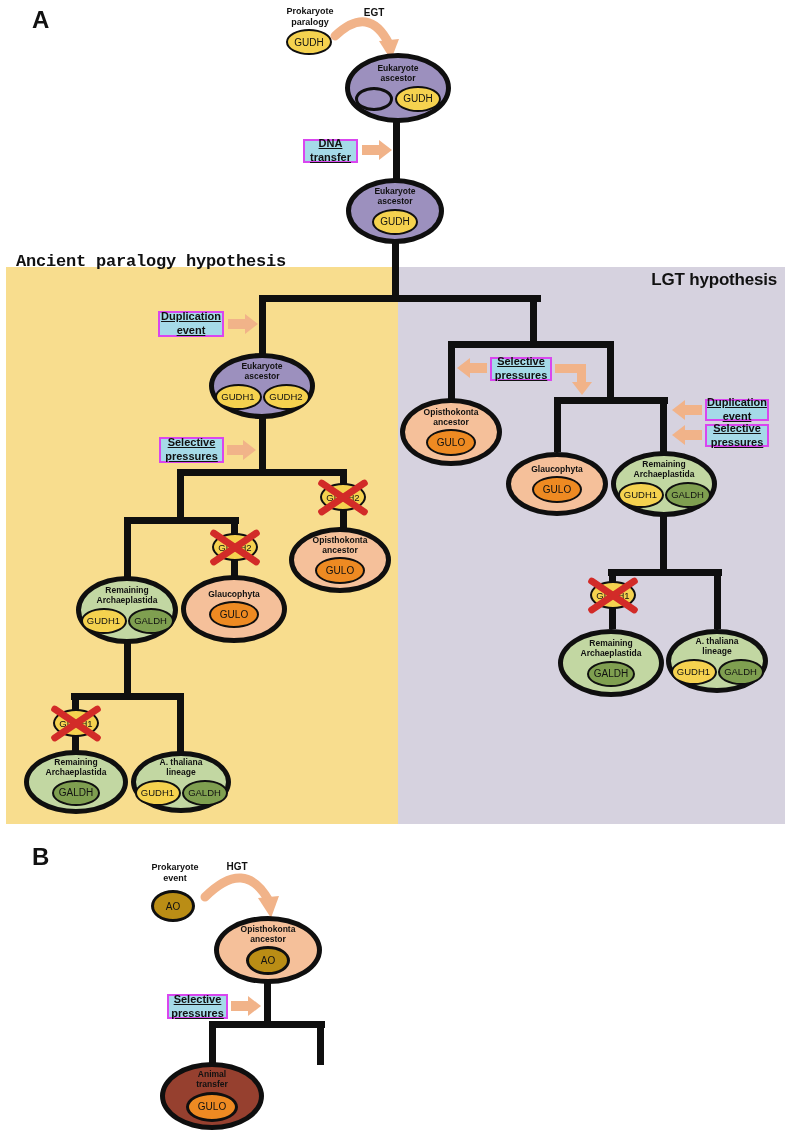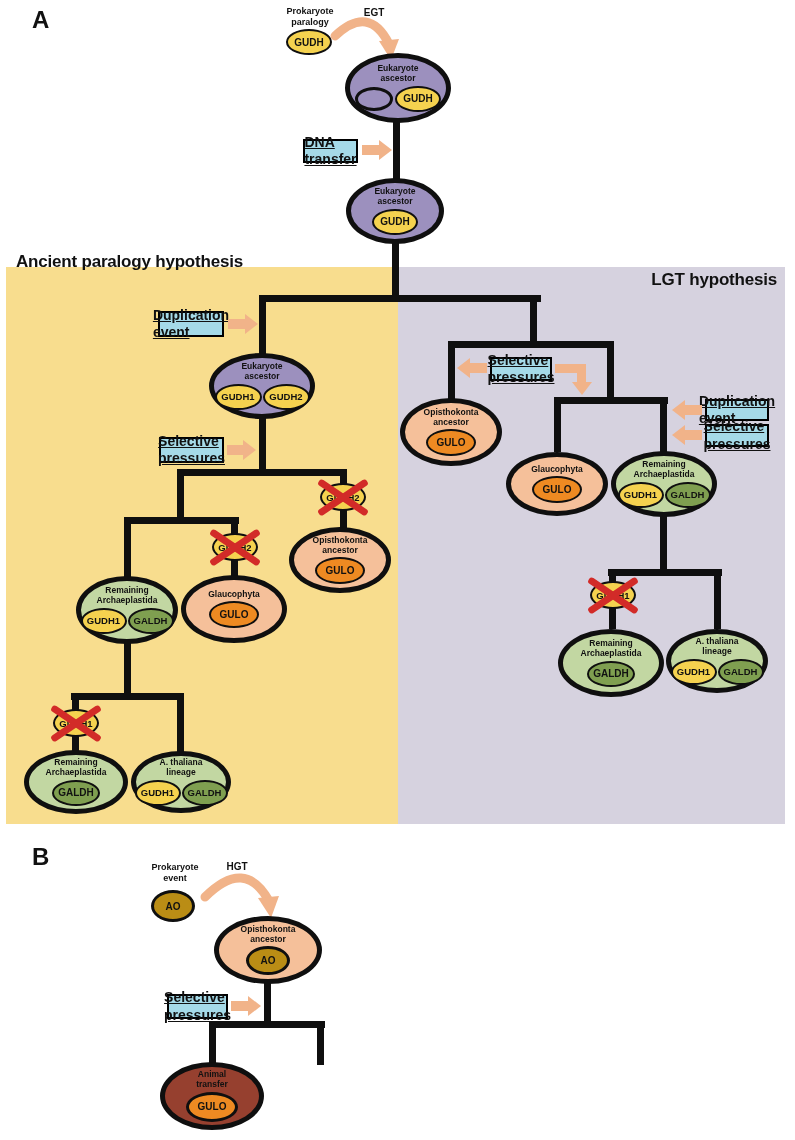--- a/index.html
+++ b/index.html
@@ -28,30 +28,30 @@
   .plabel{position:absolute;font-weight:bold;font-size:24px;}
   .freetxt{position:absolute;font-weight:bold;font-size:9px;text-align:center;line-height:1.2;}
   .node{position:absolute;border:5px solid var(--line);border-radius:50%;
         display:flex;flex-direction:column;align-items:center;justify-content:center;
         text-align:center;box-sizing:border-box;}
   .node .ttl{font-weight:bold;font-size:8.5px;line-height:1.15;}
   .node .ttl .blk{display:block;}
   .it{}
   .chips{display:flex;gap:2px;align-items:center;margin-top:2px;}
   .chip{border:2.5px solid var(--line);border-radius:50%;display:flex;align-items:center;
-        justify-content:center;font-weight:bold;font-size:10px;box-sizing:border-box;
+        justify-content:center;font-weight:normal;font-size:10px;box-sizing:border-box;
         width:48px;height:26px;flex:none;}
   .chip.yellow{background:var(--yellowgene);}
   .chip.orange{background:var(--orange);}
   .chip.dkgreen{background:var(--dkgreen);}
   .chip.olive{background:var(--olive);}
   .chip.empty{background:transparent;border-width:3px;width:38px;height:24px;}
-  .bluebox{position:absolute;background:var(--bluebox);border:2px solid #000000;
-           display:flex;align-items:center;justify-content:center;
-           font-weight:bold;font-size:14px;line-height:1.25;box-sizing:border-box;
+  .bluebox{position:absolute;background:var(--bluebox);border:2px solid #d946ef;
+           display:flex;align-items:center;justify-content:center;text-align:center;
+           font-weight:bold;font-size:11px;line-height:1.25;box-sizing:border-box;
            text-decoration:underline;text-underline-offset:1px;}
   .vline,.hline{position:absolute;background:var(--line);}
   .ar{position:absolute;height:20px;}
   .ar .sh{position:absolute;top:5px;height:10px;background:var(--peach);}
   .ar .hd{position:absolute;top:0;width:0;height:0;border-top:10px solid transparent;
           border-bottom:10px solid transparent;}
   .ar.right .sh{left:0;right:11px;}
   .ar.right .hd{right:0;border-left:13px solid var(--peach);}
   .ar.left .sh{left:11px;right:0;}
   .ar.left .hd{left:0;border-right:13px solid var(--peach);}
@@ -107,21 +107,21 @@
 
   <div class="node" style="left:346px;top:178px;width:98px;height:66px;background:var(--purple);">
     <span class="ttl" style="width:66px;">Eukaryote ascestor</span>
     <span class="chips">
       <span class="chip yellow" style="width:46px;">GUDH</span>
     </span>
   </div>
 
   <div class="vline" style="left:392px;top:242px;width:7px;height:60px;"></div>
 
-  <div class="ptitle" style="left:16px;top:252px;">Ancient paralogy hypothesis</div>
+  <div class="ptitle" style="left:16px;top:252px;font-family:Liberation Mono, monospace;">Ancient paralogy hypothesis</div>
   <div class="ptitle" style="left:600px;top:270px;width:177px;text-align:right;">LGT hypothesis</div>
 
   <div class="hline" style="left:259px;top:295px;width:282px;height:7px;"></div>
   <div class="vline" style="left:259px;top:295px;width:7px;height:60px;"></div>
   <div class="vline" style="left:530px;top:295px;width:7px;height:53px;"></div>
 
   <div class="bluebox" style="left:158px;top:311px;width:66px;height:26px;">
     <span>Duplication event</span>
   </div>
   <div class="ar right" style="left:228px;top:314px;width:30px;">

